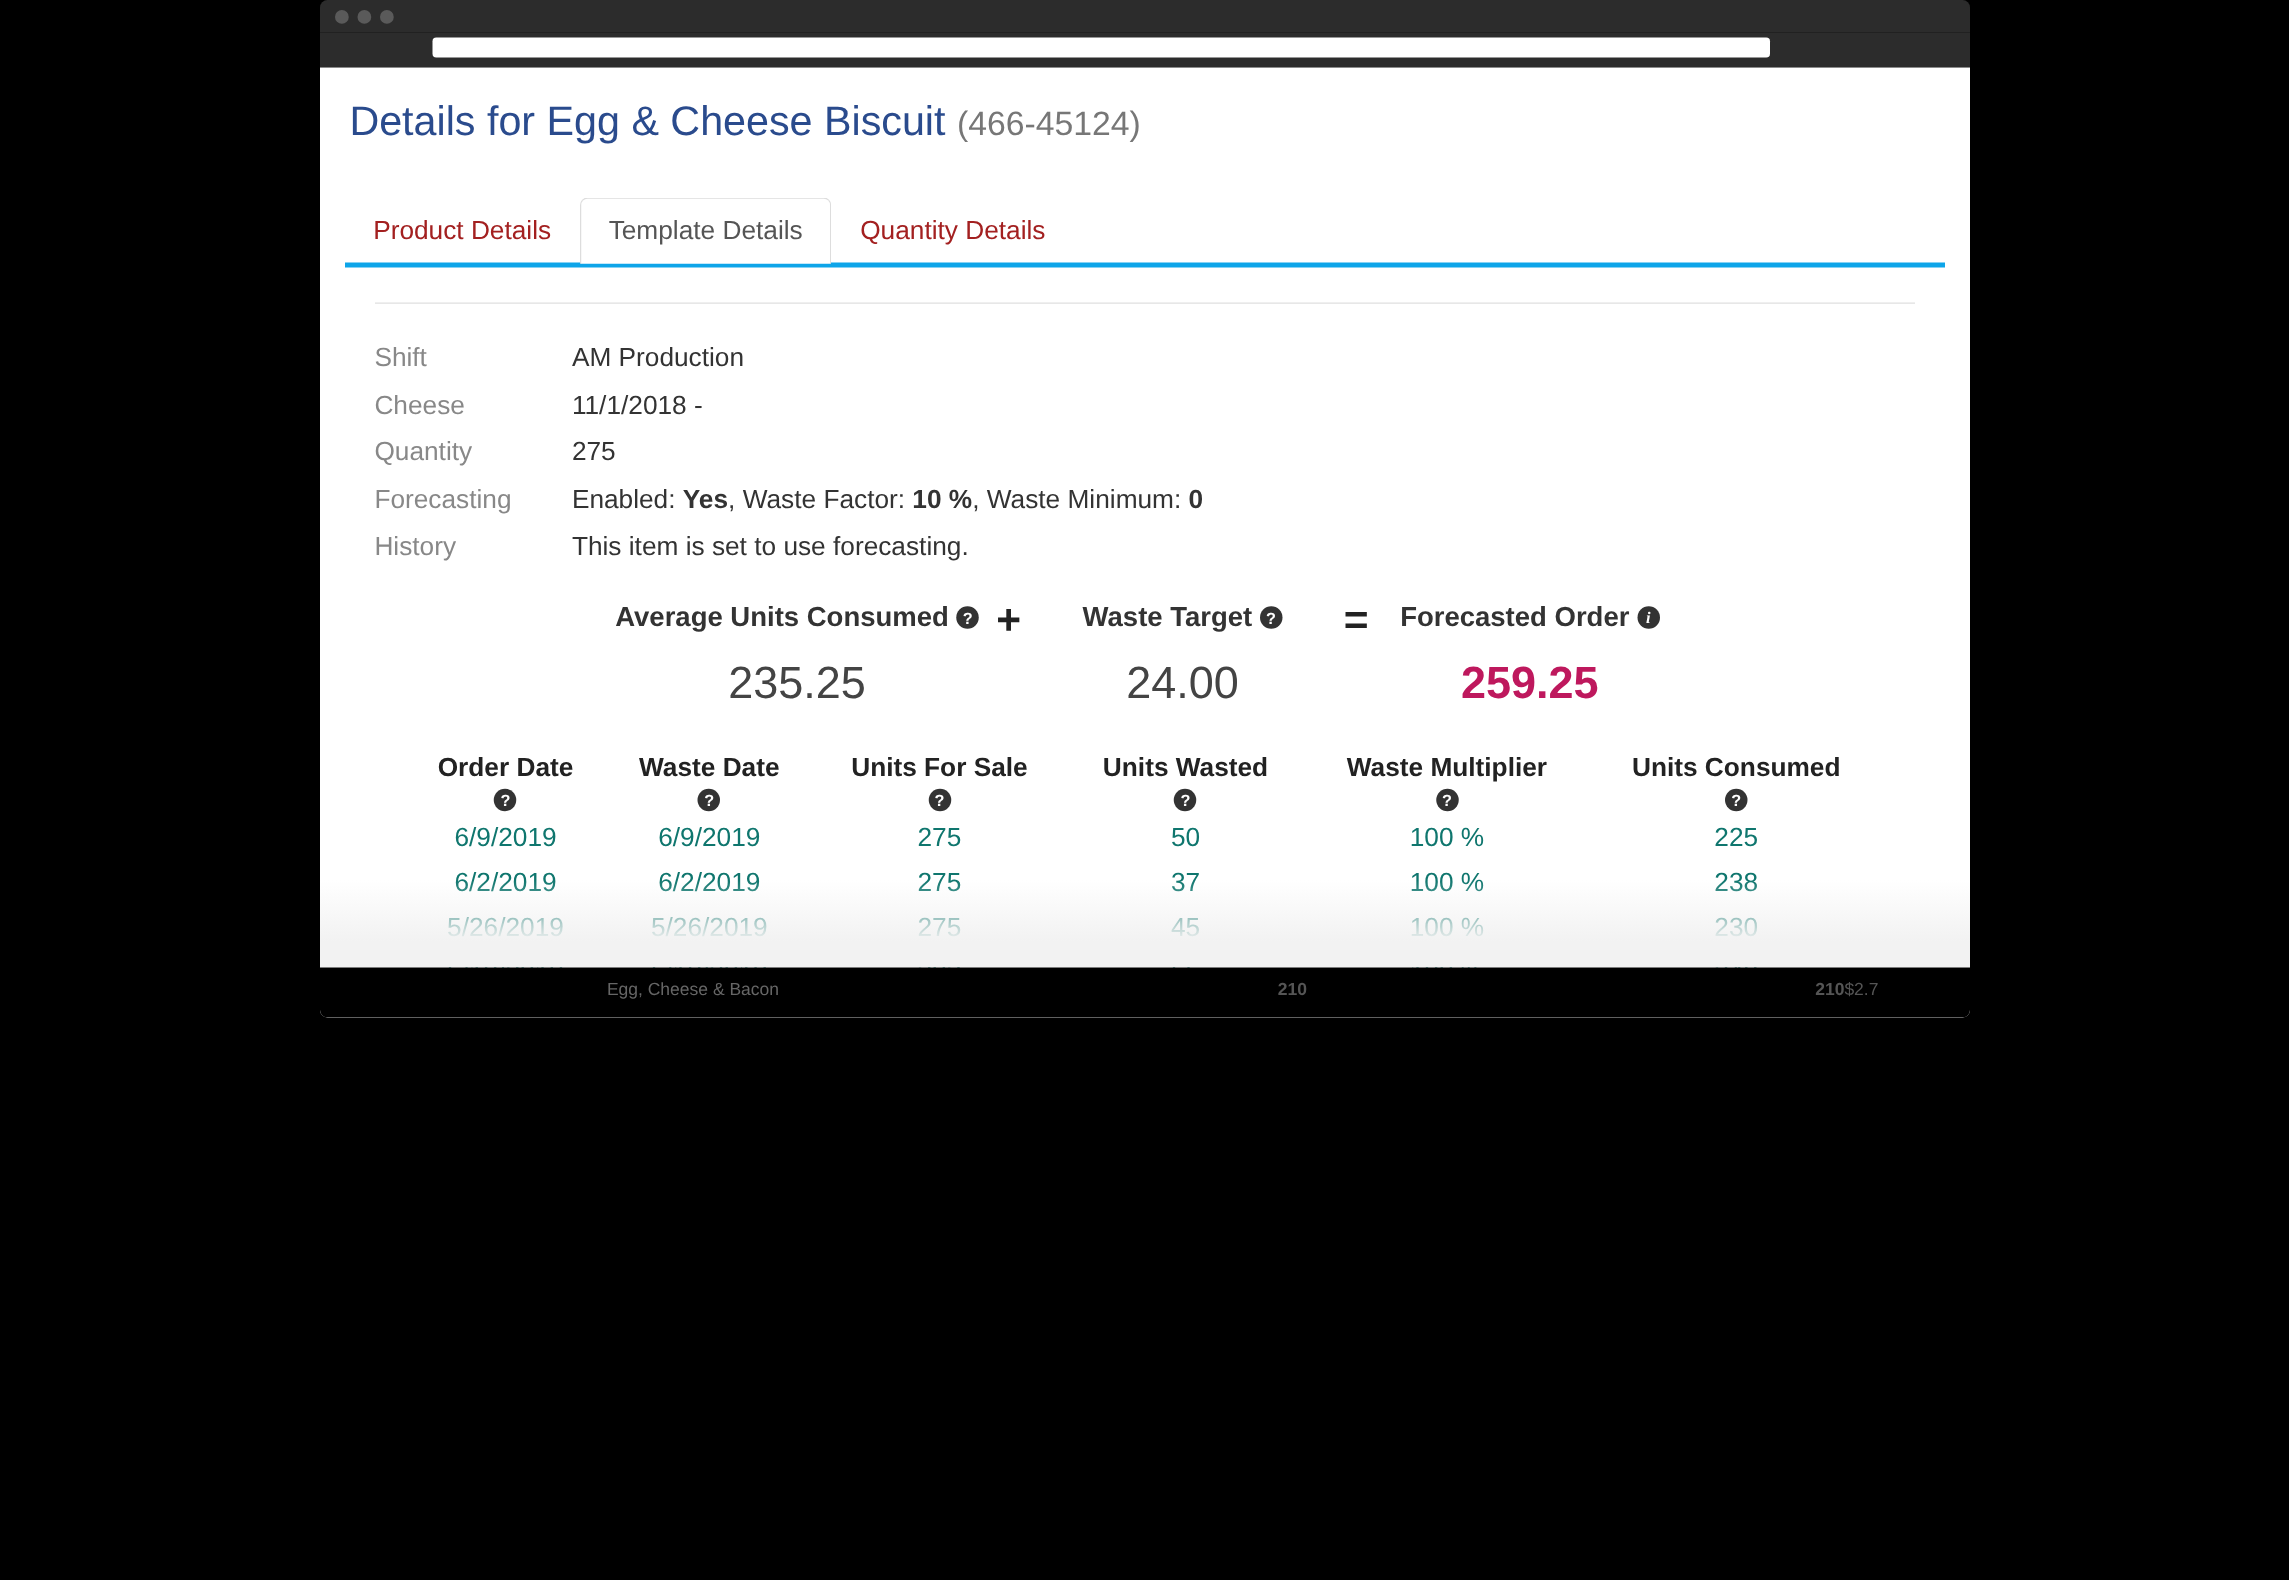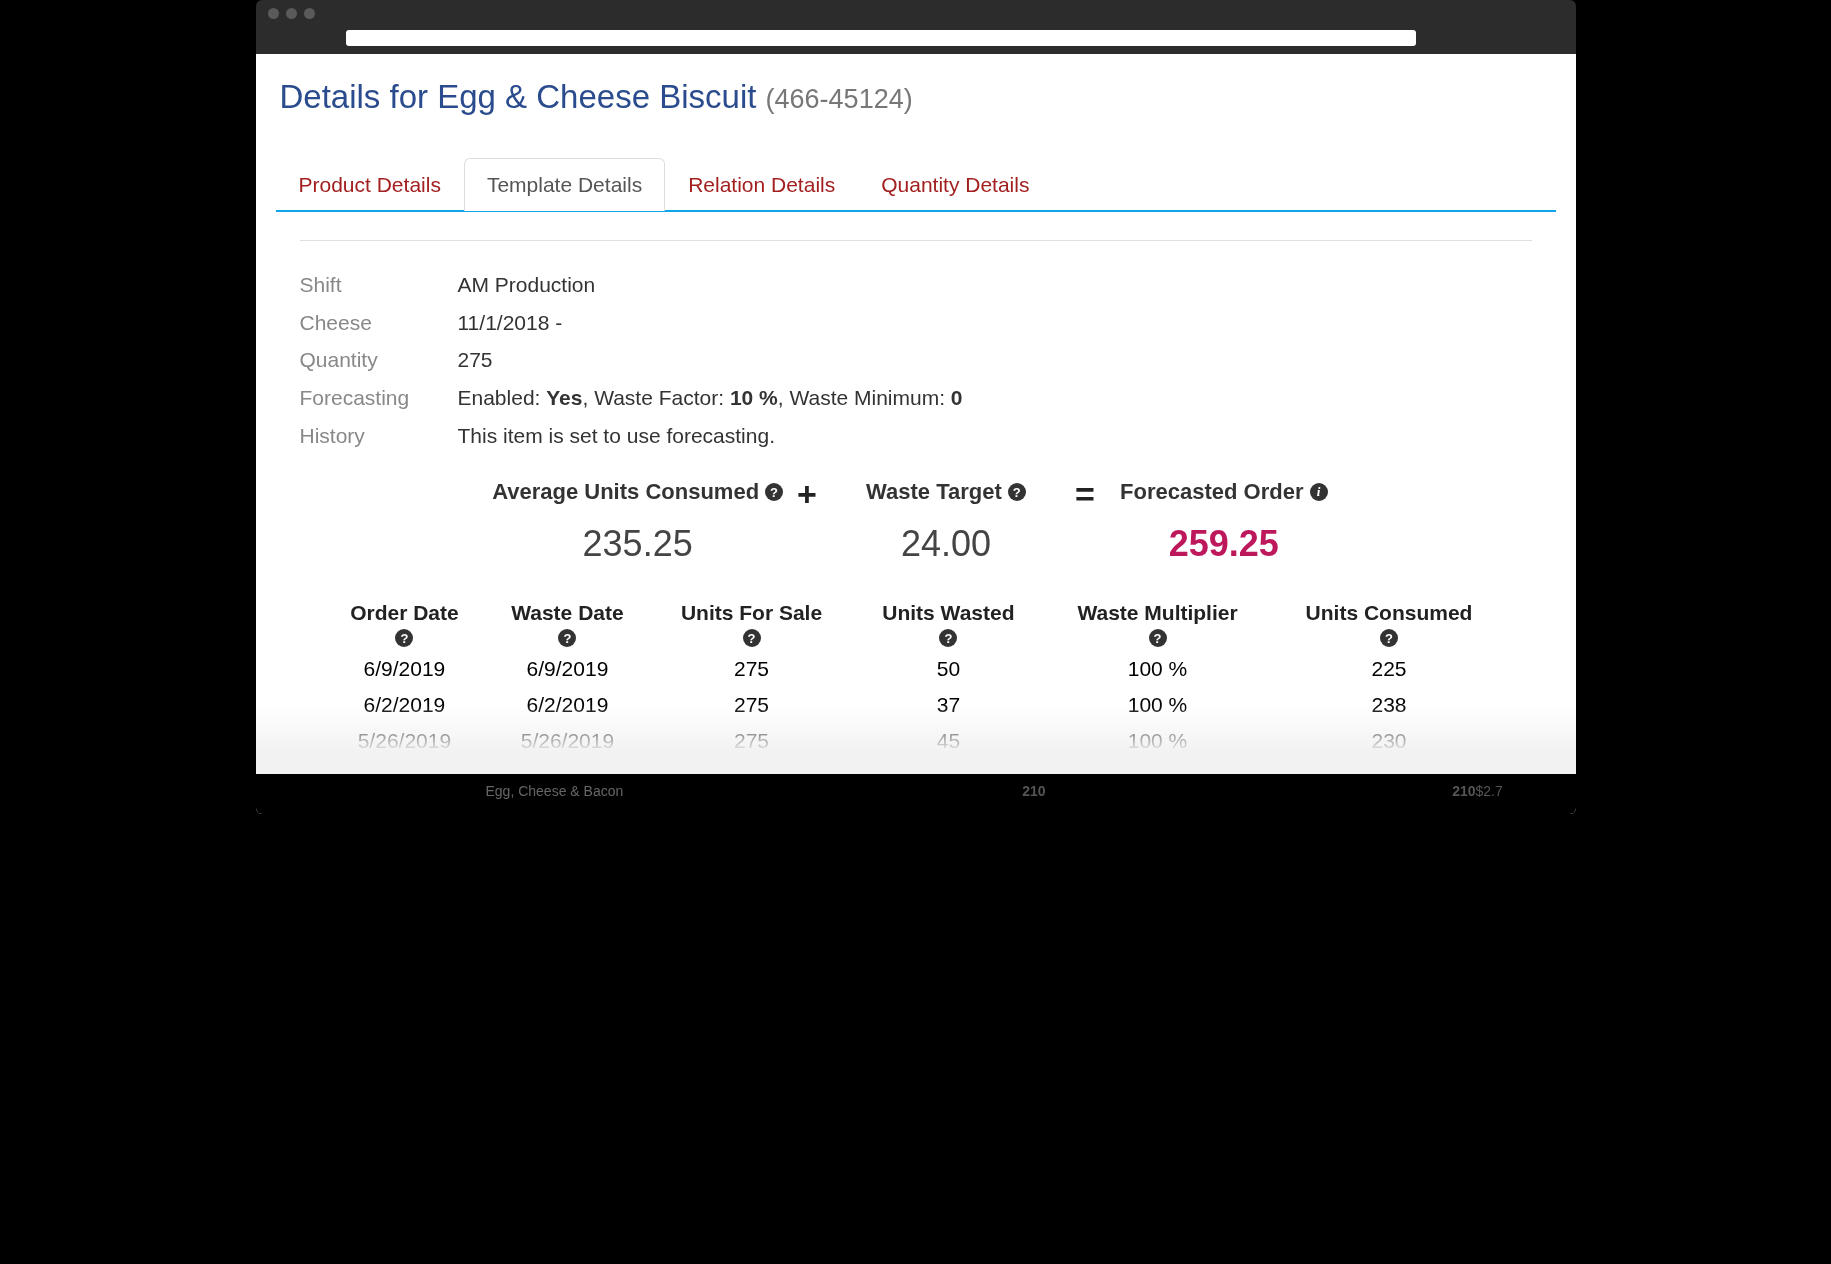--- a/index.html
+++ b/index.html
@@ -53,21 +53,21 @@
     color: #2a4b8d;
     margin-bottom: 41px;
     padding-left: 4px;
   }
   .page-title .sku {
     color: #777;
     font-size: 27px;
   }
   .tabs {
     display: flex;
-    border-bottom: 2px solid #0ea5e9;
+    border-bottom: 4px solid #0ea5e9;
     margin-bottom: 0;
   }
   .tab {
     padding: 14px 22px;
     font-size: 21px;
     color: #a32020;
     cursor: pointer;
     border: 1px solid transparent;
     border-bottom: none;
     position: relative;
@@ -174,21 +174,21 @@
   }
   table.history th .th-wrap {
     display: flex;
     flex-direction: column;
     align-items: center;
     gap: 4px;
   }
   table.history td {
     text-align: center;
     padding: 6px 8px;
-    color: #000000;
+    color: #0f766e;
   }
   .fadeout {
     position: absolute;
     left: 0; right: 0; bottom: 40px;
     height: 70px;
     background: linear-gradient(to bottom, rgba(255,255,255,0), #f2f2f2 70%);
     pointer-events: none;
   }
   .peek-row {
     position: absolute;
@@ -223,21 +223,20 @@
   <div class="page">
 
     <h1 class="page-title">
       <span>Details for </span><span>Egg &amp; Cheese Biscuit</span>
       <span class="sku">(466-45124)</span>
     </h1>
 
     <div class="tabs">
       <div class="tab">Product Details</div>
       <div class="tab active">Template Details</div>
-      <div class="tab">Relation Details</div>
       <div class="tab">Quantity Details</div>
     </div>
 
     <div class="tab-content">
       <hr class="divider">
 
       <div class="meta-row">
         <div class="meta-label">Shift</div>
         <div class="meta-value">AM Production</div>
       </div>

